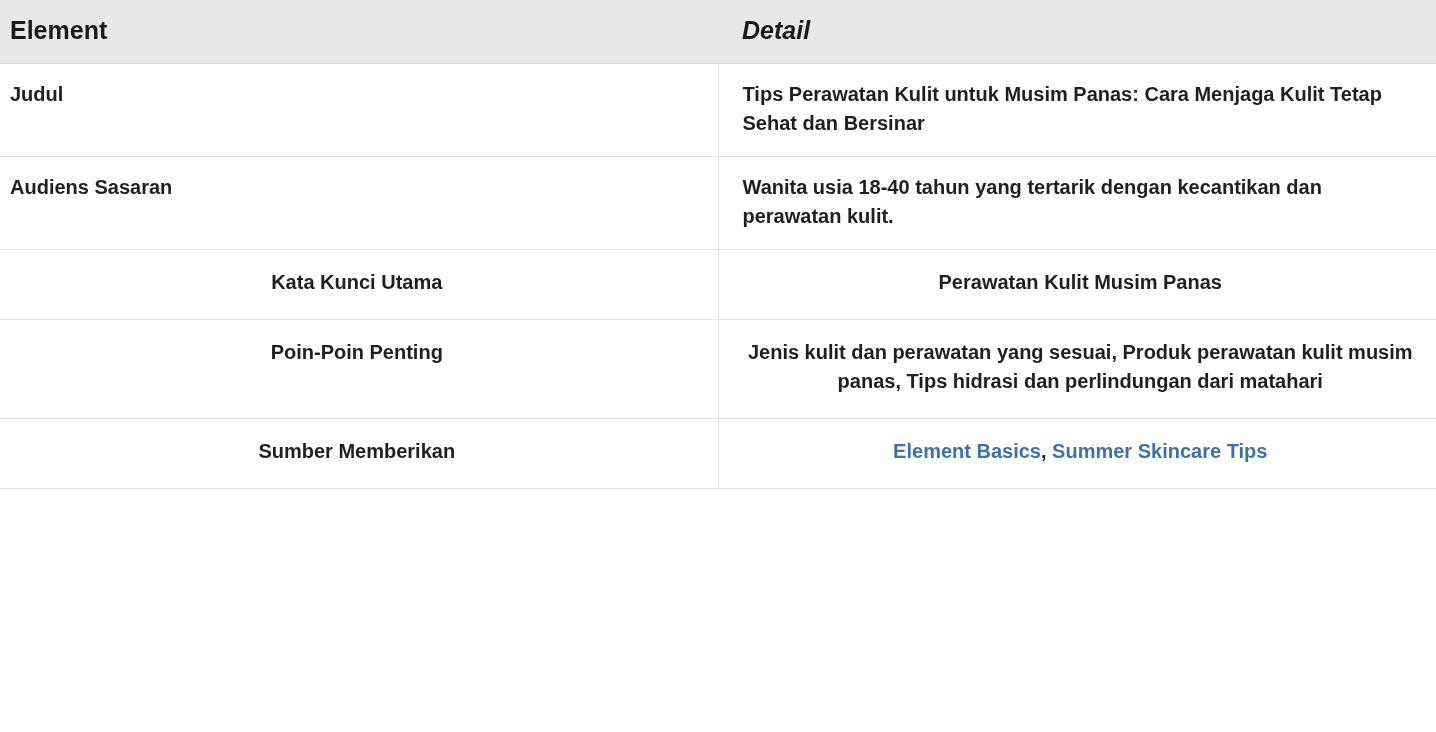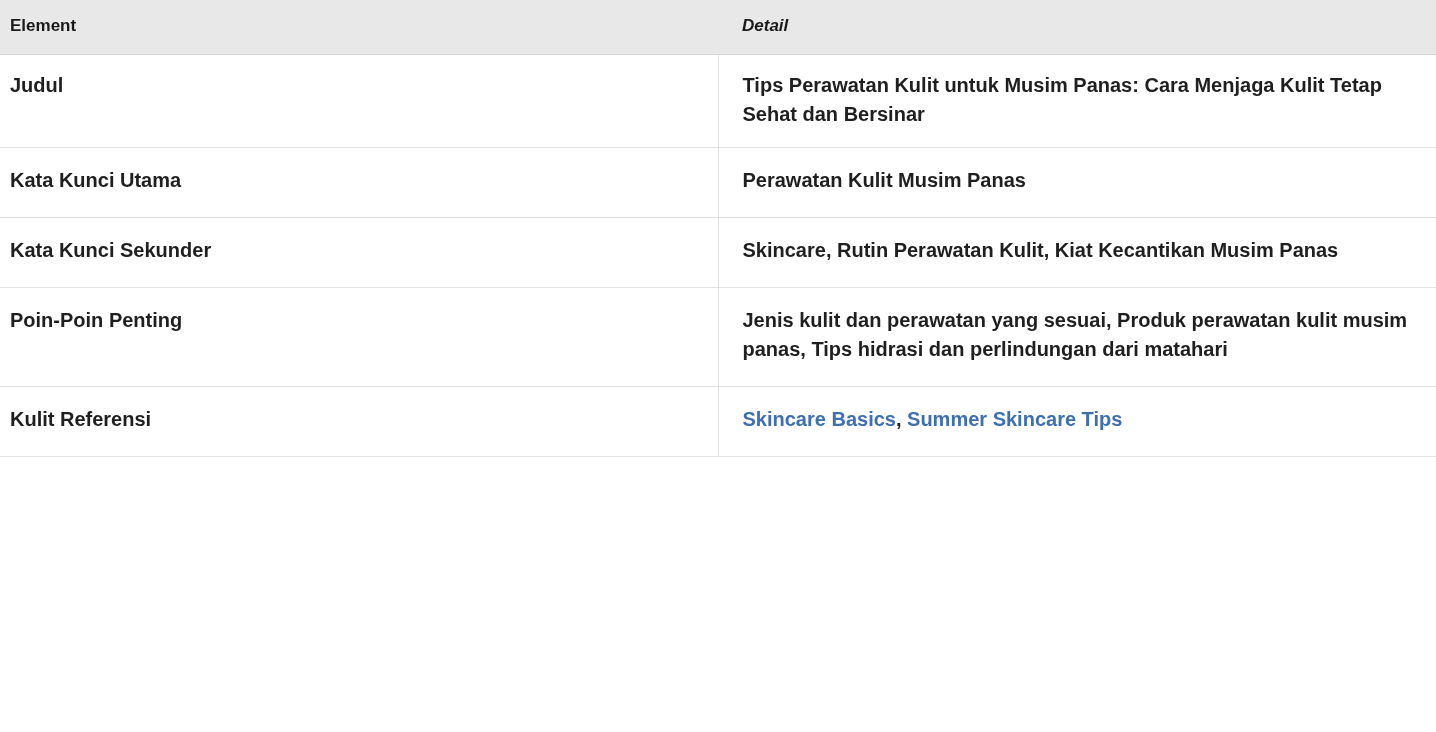--- a/index.html
+++ b/index.html
@@ -20,21 +20,21 @@
   table.spec-table {
     width: 1436px;
     border-collapse: collapse;
     table-layout: fixed;
     font-size: 20px;
   }
   table.spec-table thead th {
     background: #e8e8e8;
     text-align: left;
     font-weight: bold;
-    font-size: 17px;
+    font-size: 25px;
     color: #1a1a1a;
     padding: 16px 18px 18px 10px;
     border-bottom: 1px solid #d4d4d4;
     vertical-align: middle;
   }
   table.spec-table thead th.col-detail {
     padding-left: 24px;
     font-style: italic;
   }
   table.spec-table tbody td {
@@ -46,21 +46,21 @@
   td.cell-element {
     font-weight: bold;
     padding: 16px 14px 18px 10px;
     width: 268px;
     border-right: 1px solid #e2e2e2;
   }
   td.cell-detail {
     padding: 16px 18px 18px 24px;
     font-weight: bold;
   }
-  .rowtall td { padding-top: 18px; padding-bottom: 22px; }
+  .rowtall td { padding-top: 18px; padding-bottom: 22px; text-align: center; }
   a.ref-link {
     color: #3e6fb0;
     text-decoration: none;
   }
   .sep { color: #1f1f1f; }
 </style>
 </head>
 <body>
 
 <div class="table-wrap">
@@ -72,38 +72,38 @@
       </tr>
     </thead>
     <tbody>
 
       <tr>
         <td class="cell-element">Judul</td>
         <td class="cell-detail">Tips Perawatan Kulit untuk Musim Panas: Cara Menjaga Kulit Tetap Sehat dan Bersinar</td>
       </tr>
 
 
+      <tr>
+        <td class="cell-element">Audiens Sasaran</td>
+        <td class="cell-detail">Wanita usia 18-40 tahun yang tertarik dengan kecantikan dan perawatan kulit.</td>
+      </tr>
 
       <tr class="rowtall">
         <td class="cell-element">Kata Kunci Utama</td>
         <td class="cell-detail">Perawatan Kulit Musim Panas</td>
       </tr>
 
-      <tr class="rowtall">
-        <td class="cell-element">Kata Kunci Sekunder</td>
-        <td class="cell-detail">Skincare, Rutin Perawatan Kulit, Kiat Kecantikan Musim Panas</td>
-      </tr>
 
       <tr class="rowtall">
         <td class="cell-element">Poin-Poin Penting</td>
         <td class="cell-detail">Jenis kulit dan perawatan yang sesuai, Produk perawatan kulit musim panas, Tips hidrasi dan perlindungan dari matahari</td>
       </tr>
 
       <tr class="rowtall">
-        <td class="cell-element">Kulit Referensi</td>
+        <td class="cell-element">Sumber Memberikan</td>
         <td class="cell-detail">
-          <a class="ref-link" href="#">Skincare Basics</a><span class="sep">, </span><a class="ref-link" href="#">Summer Skincare Tips</a>
+          <a class="ref-link" href="#">Element Basics</a><span class="sep">, </span><a class="ref-link" href="#">Summer Skincare Tips</a>
         </td>
       </tr>
 
     </tbody>
   </table>
 </div>
 
 </body></html>

